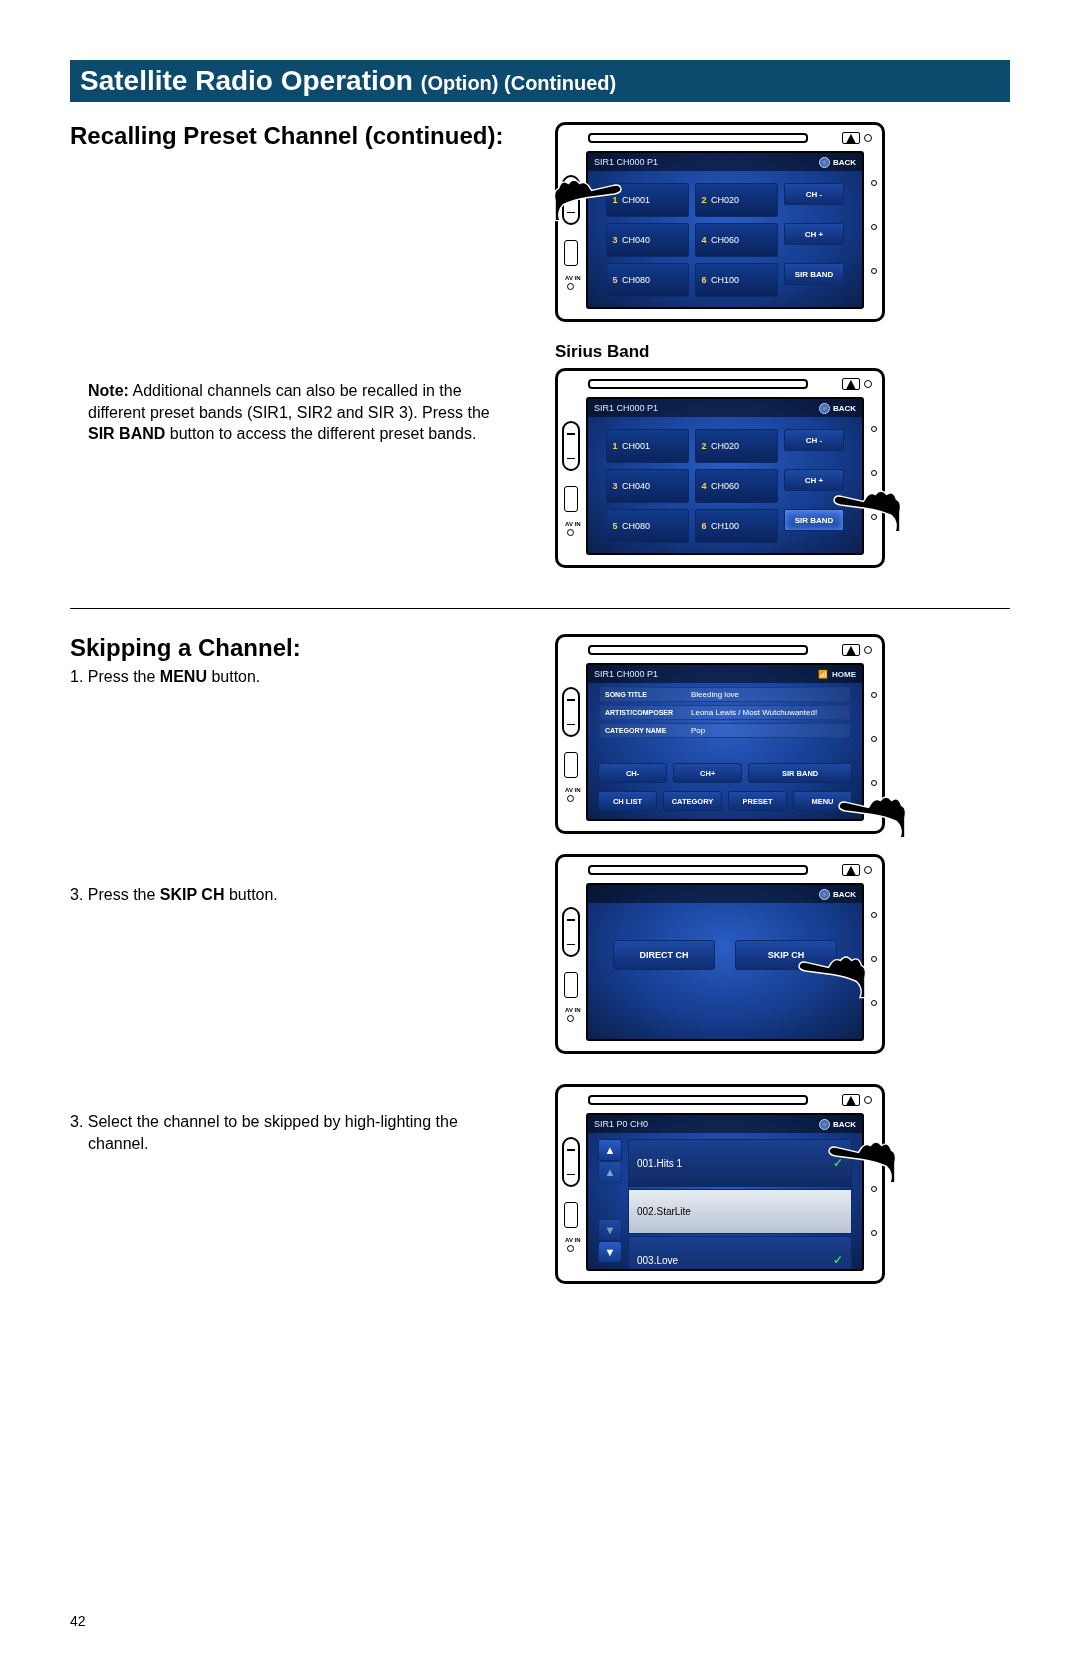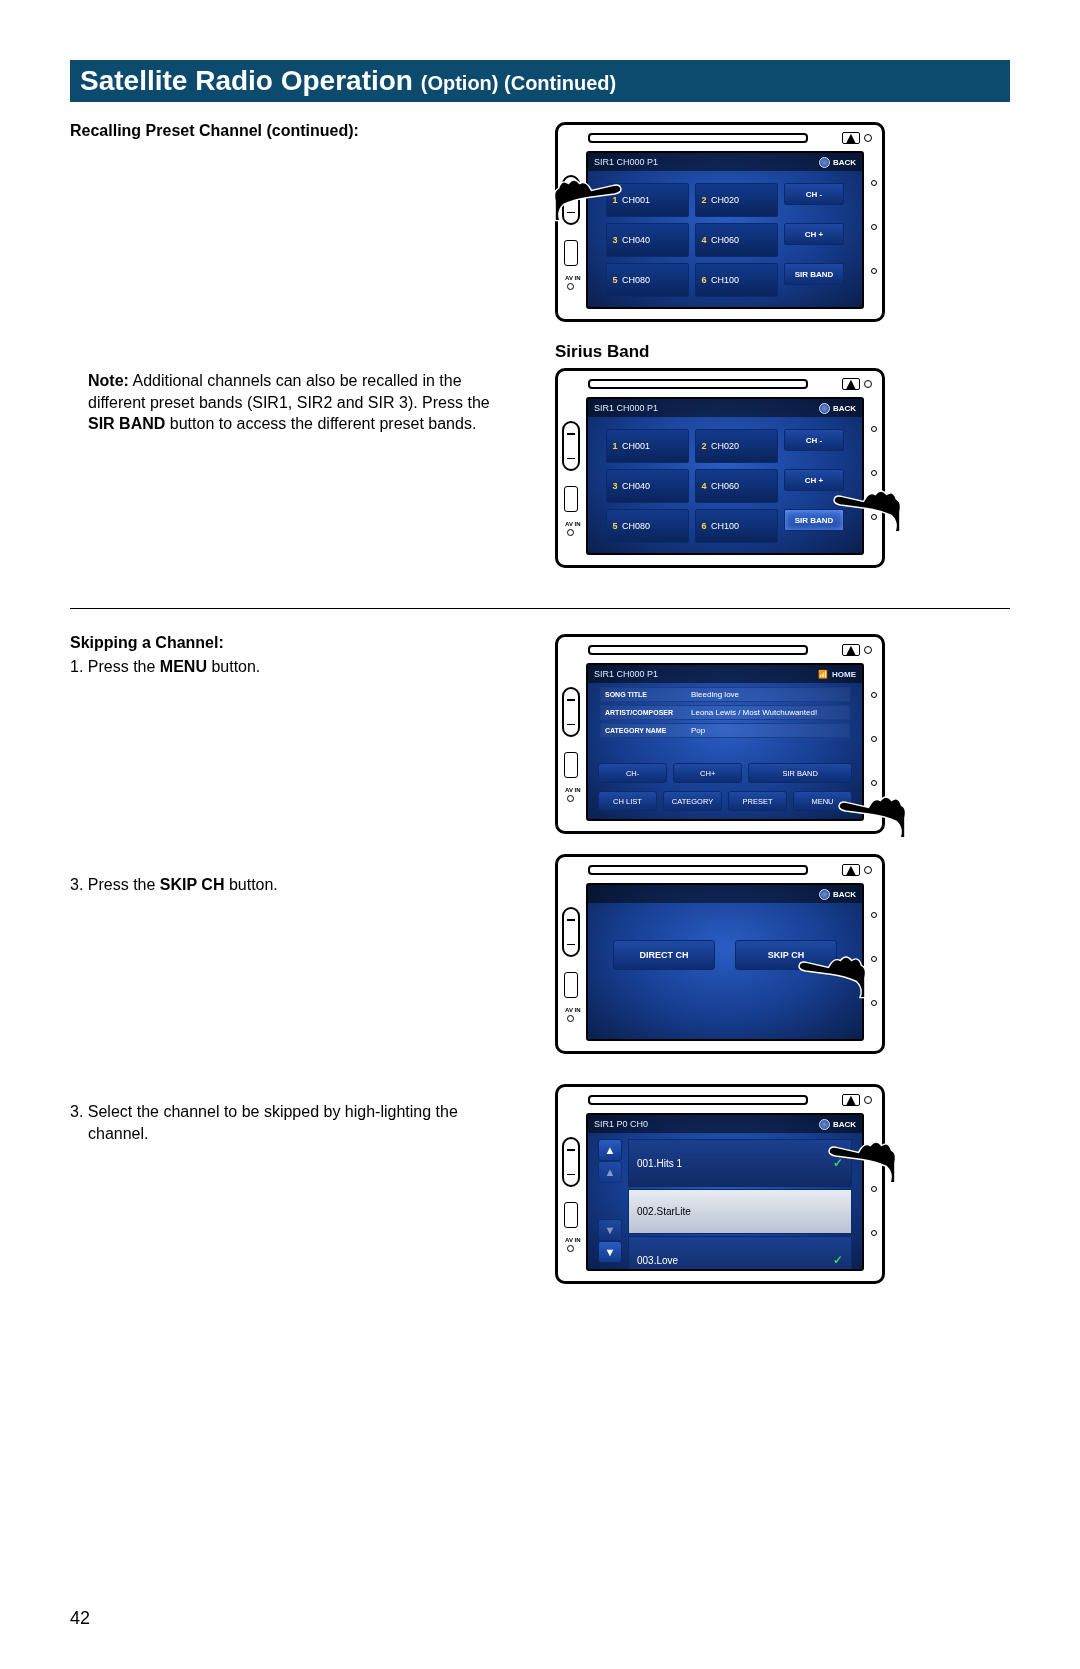--- a/index.html
+++ b/index.html
@@ -26,21 +26,21 @@
     font-weight: bold;
   }
   .content {
     display: grid;
     grid-template-columns: 1fr 1fr;
     column-gap: 30px;
   }
   .left-col { padding-right: 10px; }
   .right-col {}
   .subhead {
-    font-size: 16px;
+    font-size: 24px;
     font-weight: bold;
     margin-bottom: 4px;
   }
   .body-text {
     font-size: 16px;
     line-height: 1.35;
     margin-left: 18px;
     text-indent: -18px;
     margin-bottom: 16px;
   }
@@ -55,21 +55,21 @@
     border: none;
     border-top: 1px solid #000;
     margin: 20px 0 25px 0;
     width: 100%;
     grid-column: 1 / span 2;
   }
   .page-num {
     position: absolute;
     bottom: 40px;
     left: 70px;
-    font-size: 18px;
+    font-size: 14px;
   }
 
   
   .device {
     width: 330px;
     height: 200px;
     border: 3px solid #000;
     border-radius: 10px;
     background: #fff;
     position: relative;
@@ -232,21 +232,21 @@
     display: grid;
     gap: 6px;
   }
   .btn-row.r1 { bottom: 36px; grid-template-columns: 1fr 1fr 1.5fr; }
   .btn-row.r2 { bottom: 8px; grid-template-columns: 1fr 1fr 1fr 1fr; }
   .soft-btn {
     height: 20px;
     border: 1px solid #0b2a6b;
     border-radius: 3px;
     background: linear-gradient(#1e49a5, #0e2d72);
-    color:#fff; font-size: 7.5px; font-weight: normal;
+    color:#fff; font-size: 7.5px; font-weight: bold;
     display:flex; align-items:center; justify-content:center;
   }
 
   
   .two-btn {
     position: absolute;
     top: 55px; left: 25px; right: 25px;
     display: grid;
     grid-template-columns: 1fr 1fr;
     gap: 20px;

